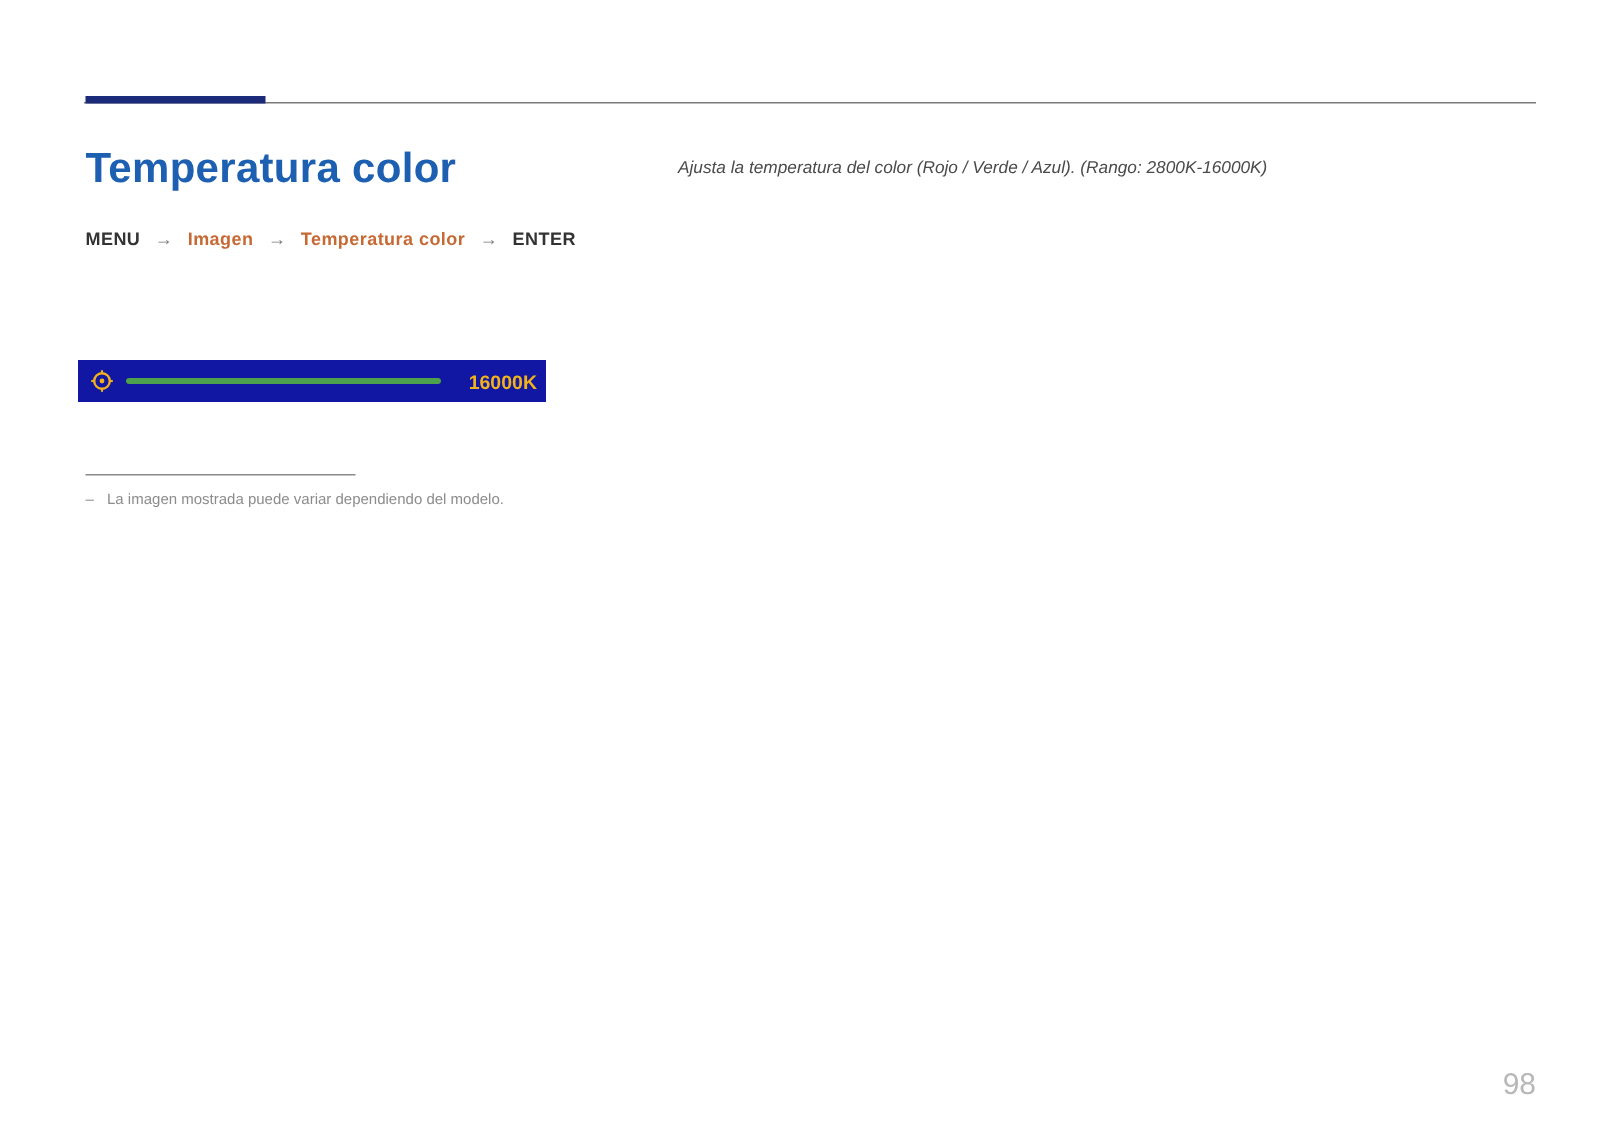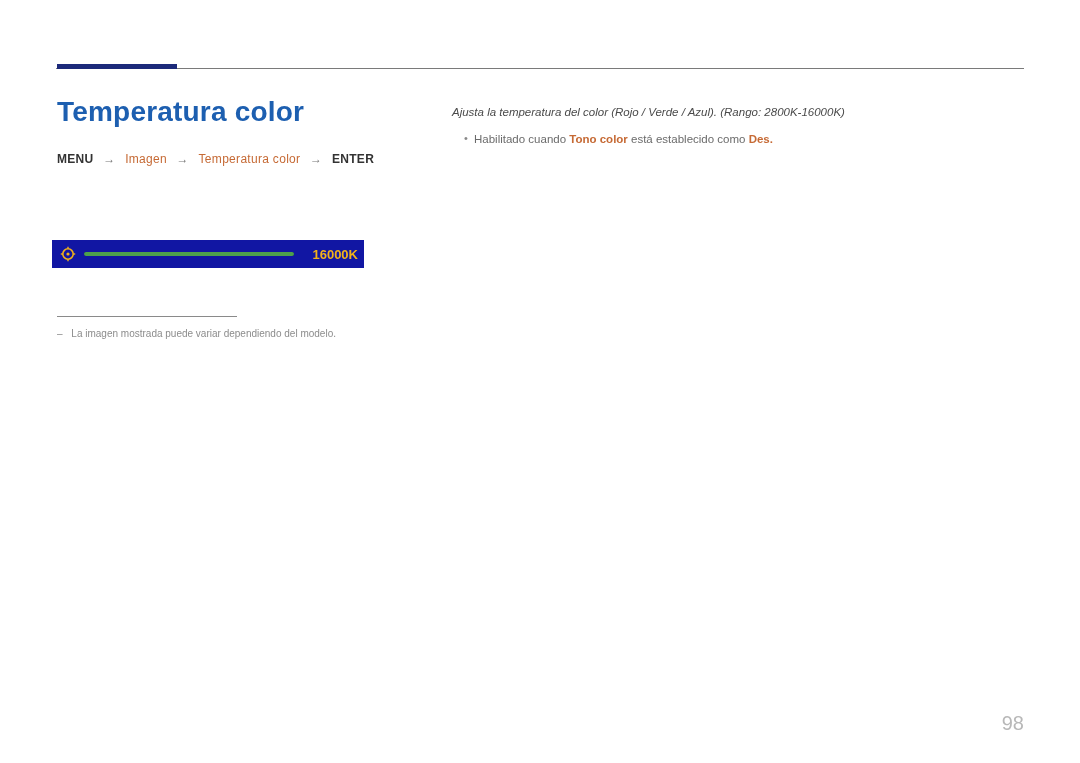--- a/index.html
+++ b/index.html
@@ -20,21 +20,21 @@
   .title {
     position: absolute; left: 57px; top: 96px;
     font-size: 28px; font-weight: 600; color: #1d5fb0;
     letter-spacing: 0.2px;
   }
   .breadcrumb {
     position: absolute; left: 57px; top: 152px;
     font-size: 12px; font-weight: 700; letter-spacing: 0.3px;
     color: #333;
   }
-  .breadcrumb .accent { color: #c66a35; font-weight: 400; margin-top: 12px; }
+  .breadcrumb .accent { color: #c66a35; font-weight: 700; margin-top: 12px; }
   .breadcrumb .arrow { color: #777; font-weight: 400; padding: 0 6px; }
   .breadcrumb .enter { letter-spacing: 0.3px; }
 
   .slider-row {
     position: absolute; left: 52px; top: 240px;
     width: 312px; height: 28px;
     background: #1116a3;
     display: flex; align-items: center;
     padding: 0 6px 0 8px;
   }
@@ -109,22 +109,16 @@
 
 <div class="footnote-rule"></div>
 <div class="footnote">
   <span class="dash">–</span>
   <span>La imagen mostrada puede variar dependiendo del modelo.</span>
 </div>
 
 <div class="right-col">
   <div class="intro">Ajusta la temperatura del color (Rojo / Verde / Azul). (Rango: 2800K-16000K)</div>
   <ul>
-    <li>
-      <span>Habilitado cuando </span>
-      <span class="hl">Tono color</span>
-      <span> está establecido como </span>
-      <span class="hl">Des.</span>
-    </li>
   </ul>
 </div>
 
 <div class="page-number">98</div>
 
 </body></html>

